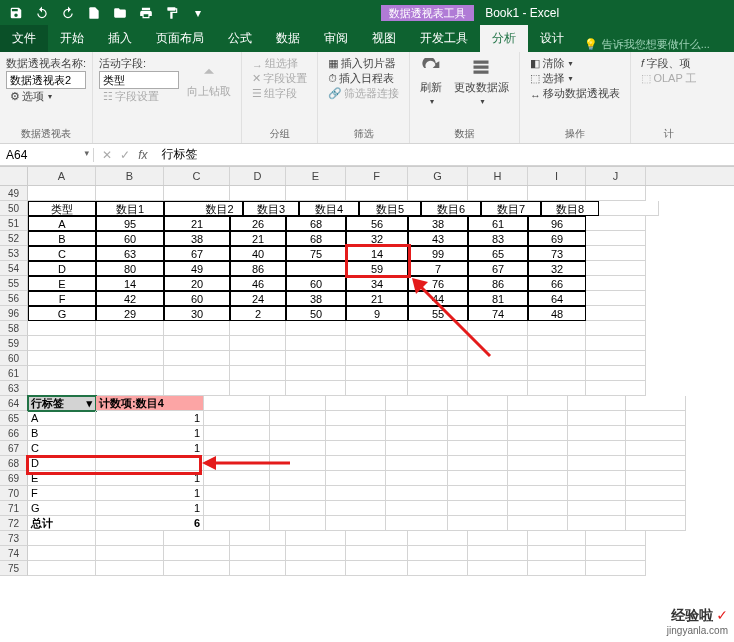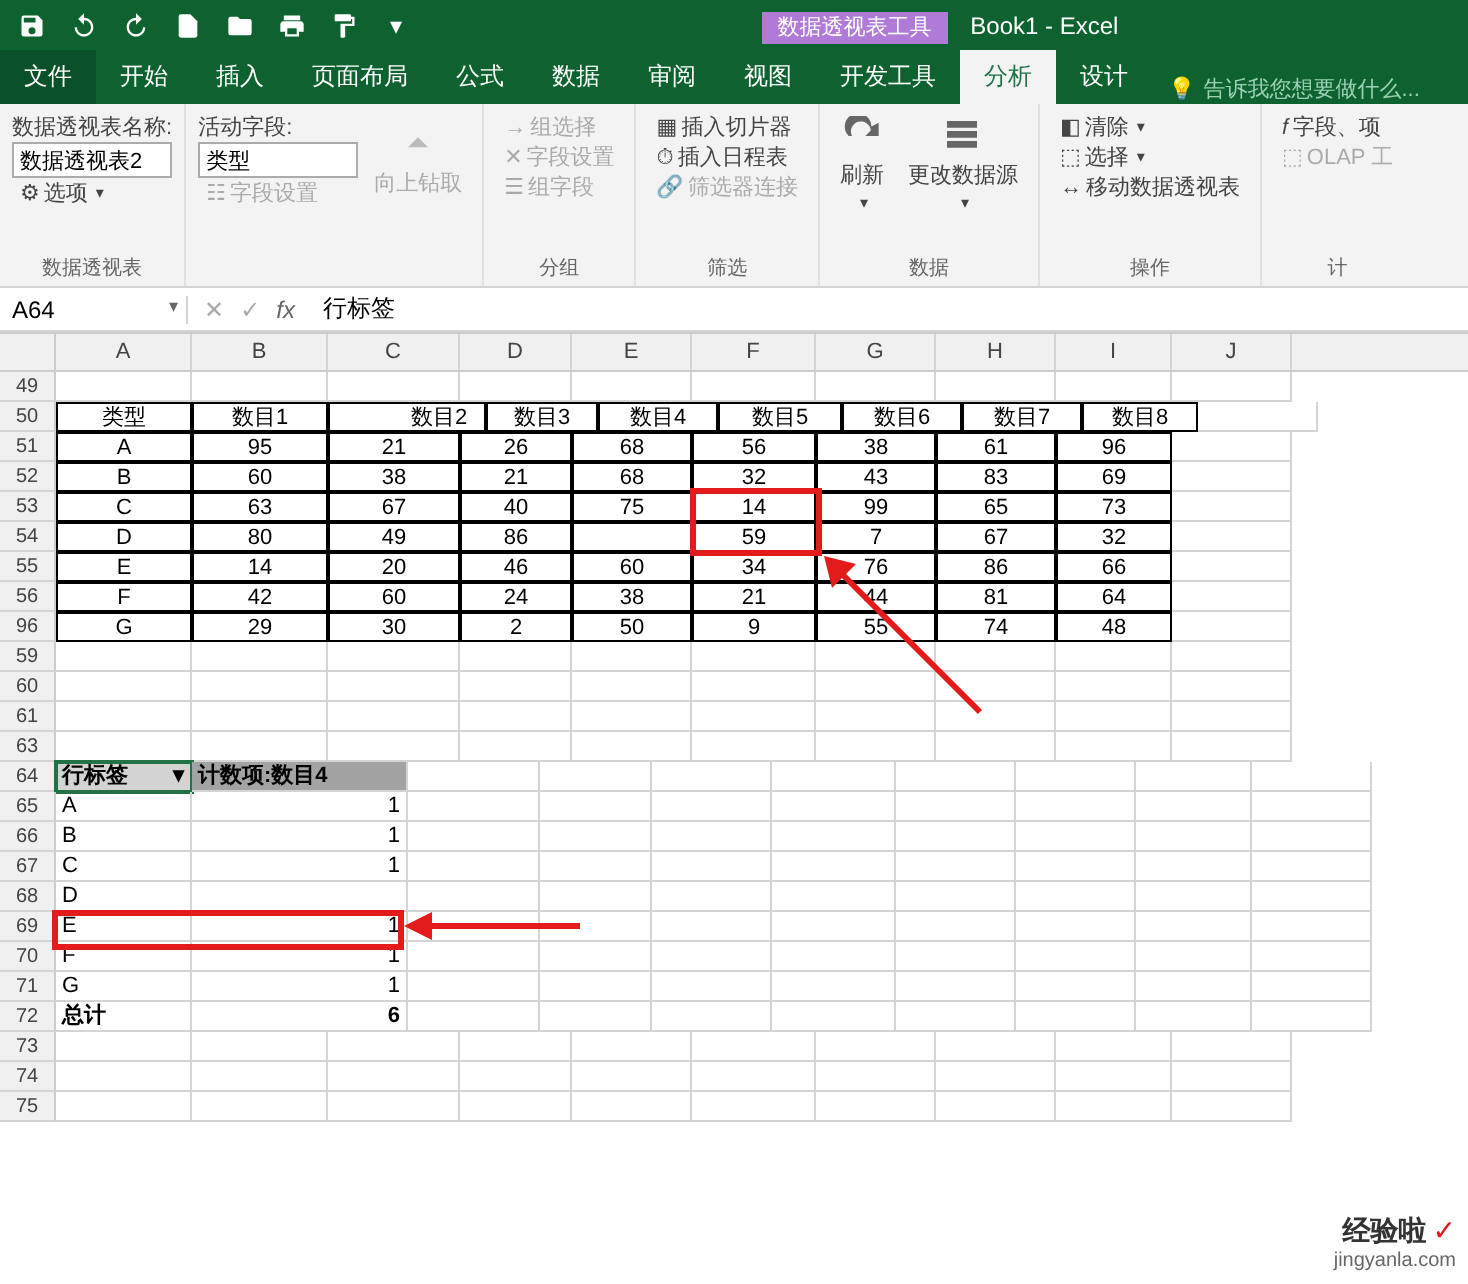--- a/index.html
+++ b/index.html
@@ -35,21 +35,21 @@
 .colhdrs{display:flex;background:#f0f0f0;border-bottom:1px solid #ccc;border-top:1px solid #ccc}
 .rh-corner{width:28px;border-right:1px solid #ccc;background:#f0f0f0;height:18px}
 .ch{border-right:1px solid #d4d4d4;text-align:center;font-size:11px;color:#444;height:18px;line-height:18px}
 .row{display:flex;height:15px}
 .rh{width:28px;min-width:28px;border-right:1px solid #ccc;border-bottom:1px solid #d4d4d4;background:#f0f0f0;text-align:center;font-size:10px;color:#444;line-height:15px}
 .cell{border-right:1px solid #d4d4d4;border-bottom:1px solid #d4d4d4;font-size:11px;padding:0 3px;line-height:15px;text-align:center;overflow:hidden;white-space:nowrap}
 .cell.l{text-align:left}
 .cell.r{text-align:right}
 .cell.b{font-weight:bold}
 .sel{background:#d3d3d3;outline:2px solid #217346;outline-offset:-1px}
-.pivot-highlight{background:#a3a3a3}
+.pivot-highlight{background:#fca5a5}
 .red-box{position:absolute;border:3px solid #e41b1b;pointer-events:none}
 .arrow{position:absolute;pointer-events:none}
 .watermark{position:absolute;right:6px;bottom:6px;text-align:right;font-size:11px;color:#333}
 .watermark .brand{font-size:14px;font-weight:bold}
 .watermark .check{color:#e41b1b;font-size:14px}
 .watermark .url{font-size:10px;color:#666}
 .dd{font-size:8px;margin-left:2px}
 </style>
 </head>
 <body>
@@ -373,20 +373,33 @@
         <div class="cell " style="width: 66px; border: 1px solid rgb(0, 0, 0);">30</div>
         <div class="cell " style="width: 56px; border: 1px solid rgb(0, 0, 0);">2</div>
         <div class="cell " style="width: 60px; border: 1px solid rgb(0, 0, 0);">50</div>
         <div class="cell " style="width: 62px; border: 1px solid rgb(0, 0, 0);">9</div>
         <div class="cell " style="width: 60px; border: 1px solid rgb(0, 0, 0);">55</div>
         <div class="cell " style="width: 60px; border: 1px solid rgb(0, 0, 0);">74</div>
         <div class="cell " style="width: 58px; border: 1px solid rgb(0, 0, 0);">48</div>
         <div class="cell " style="width: 60px;"></div>
       </div>
       <div class="row">
+        <div class="rh">58</div>
+        <div class="cell " style="width: 68px;"></div>
+        <div class="cell " style="width: 68px;"></div>
+        <div class="cell " style="width: 66px;"></div>
+        <div class="cell " style="width: 56px;"></div>
+        <div class="cell " style="width: 60px;"></div>
+        <div class="cell " style="width: 62px;"></div>
+        <div class="cell " style="width: 60px;"></div>
+        <div class="cell " style="width: 60px;"></div>
+        <div class="cell " style="width: 58px;"></div>
+        <div class="cell " style="width: 60px;"></div>
+      </div>
+      <div class="row">
         <div class="rh">59</div>
         <div class="cell " style="width: 68px;"></div>
         <div class="cell " style="width: 68px;"></div>
         <div class="cell " style="width: 66px;"></div>
         <div class="cell " style="width: 56px;"></div>
         <div class="cell " style="width: 60px;"></div>
         <div class="cell " style="width: 62px;"></div>
         <div class="cell " style="width: 60px;"></div>
         <div class="cell " style="width: 60px;"></div>
         <div class="cell " style="width: 58px;"></div>

